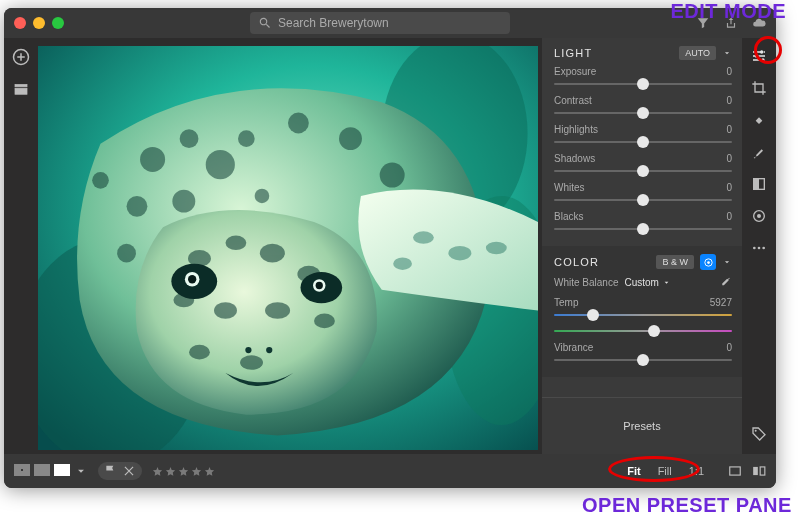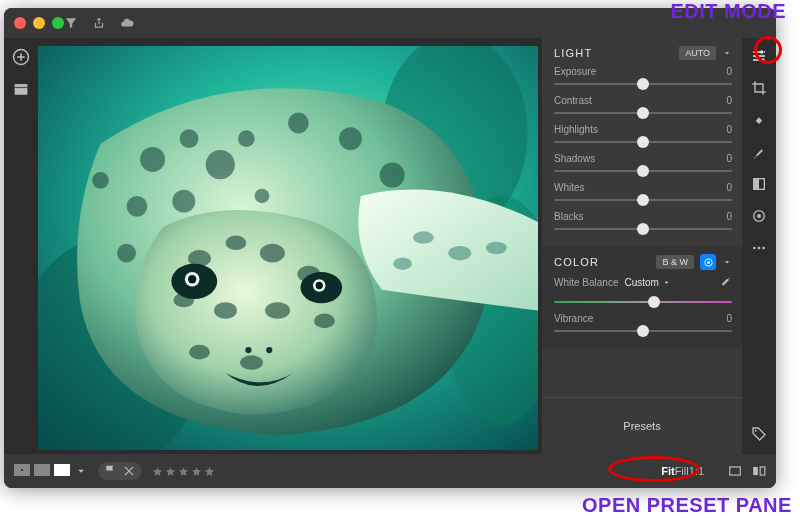--- a/index.html
+++ b/index.html
@@ -41,37 +41,43 @@
 .wb-row .val { color:#e0e0e0; display:flex; align-items:center; gap:3px;}
 .wb-row .eyed { margin-left:auto; }
 .presets-bar { margin-top:auto; text-align:center; padding: 22px 0; font-size:11px; color:#d6d6d6; border-top:1px solid #4a4a4a;}
 .footer { height: 34px; background: #383838; display: flex; align-items: center; padding: 0 10px; gap: 10px; color:#bdbdbd; font-size:11px; border-radius:0 0 8px 8px;}
 .footer .views { display:flex; gap:4px; }
 .footer .views .v { width:16px;height:12px; background:#888; }
 .footer .views .v.on { background:#fff; }
 .footer .flag { display:flex; gap:4px; background:#4a4a4a; padding:2px 6px; border-radius:10px; font-size:10px;}
 .footer .stars { display:flex; gap:2px; }
 .footer .stars svg { width:11px;height:11px; fill:#7a7a7a; }
-.footer .zoom { margin-left:auto; display:flex; gap:0; }
+.footer .zoom { margin-left:auto; display:flex; gap:17px; }
 .footer .zoom .z.on { color:#fff; font-weight:600; }
 .footer .glyph { display:flex; gap:10px; margin-left:14px; }
 .footer svg { width:14px; height:14px; fill:#bdbdbd; }
 .anno { position:absolute; font-family: Arial,sans-serif; font-weight:700; color:#6d28d9; font-size:20px; letter-spacing:.5px; pointer-events:none;text-align:right; }
 .circ { position:absolute; border:3px solid #e60000; border-radius:50%; pointer-events:none; }
 </style>
 </head>
 <body>
 
 <div class="app-window">
 
   <div class="titlebar">
     <div class="traffic">
       <div class="dot r"></div>
       <div class="dot y"></div>
       <div class="dot g"></div>
+    </div>
+    <div class="search">
+      <svg viewBox="0 0 24 24">
+          <path d="M15.5 14h-.8l-.3-.3a6.5 6.5 0 10-.7.7l.3.3v.8l5 5 1.5-1.5-5-5zm-6 0a4.5 4.5 0 110-9 4.5 4.5 0 010 9z"></path>
+        </svg>
+      <span>Search Brewerytown</span>
     </div>
     <div class="tb-right">
       <svg viewBox="0 0 24 24">
           <path d="M3 4h18l-7 9v6l-4 2v-8z"></path>
         </svg>
       <svg viewBox="0 0 24 24">
           <path d="M12 3l4 4h-3v7h-2V7H8l4-4zM5 20v-8h2v6h10v-6h2v8H5z"></path>
         </svg>
       <svg viewBox="0 0 24 24">
           <path d="M19 18H6a4 4 0 010-8 6 6 0 0111.3-2A4.5 4.5 0 0119 18z"></path>
@@ -275,20 +281,30 @@
               <svg width="9" height="9" viewBox="0 0 24 24" fill="#ddd">
                 <path d="M7 10l5 5 5-5z"></path>
               </svg>
             </span>
           <svg class="eyed" width="13" height="13" viewBox="0 0 24 24" fill="#bbb">
               <path d="M20 4l-3 3-2-2-9 9v3h3l9-9-2-2 3-3z"></path>
             </svg>
         </div>
         <div id="color-sliders">
             <div class="row">
+              <div class="row-top">
+                <span>Temp</span>
+                <span>5927</span>
+              </div>
+              <div class="slider">
+                <div class="track temp"></div>
+                <div class="thumb" style="left: 22%;"></div>
+              </div>
+            </div>
+            <div class="row">
               <div class="slider">
                 <div class="track tint"></div>
                 <div class="thumb" style="left: 56%;"></div>
               </div>
             </div>
             <div class="row">
               <div class="row-top">
                 <span>Vibrance</span>
                 <span>0</span>
               </div>

